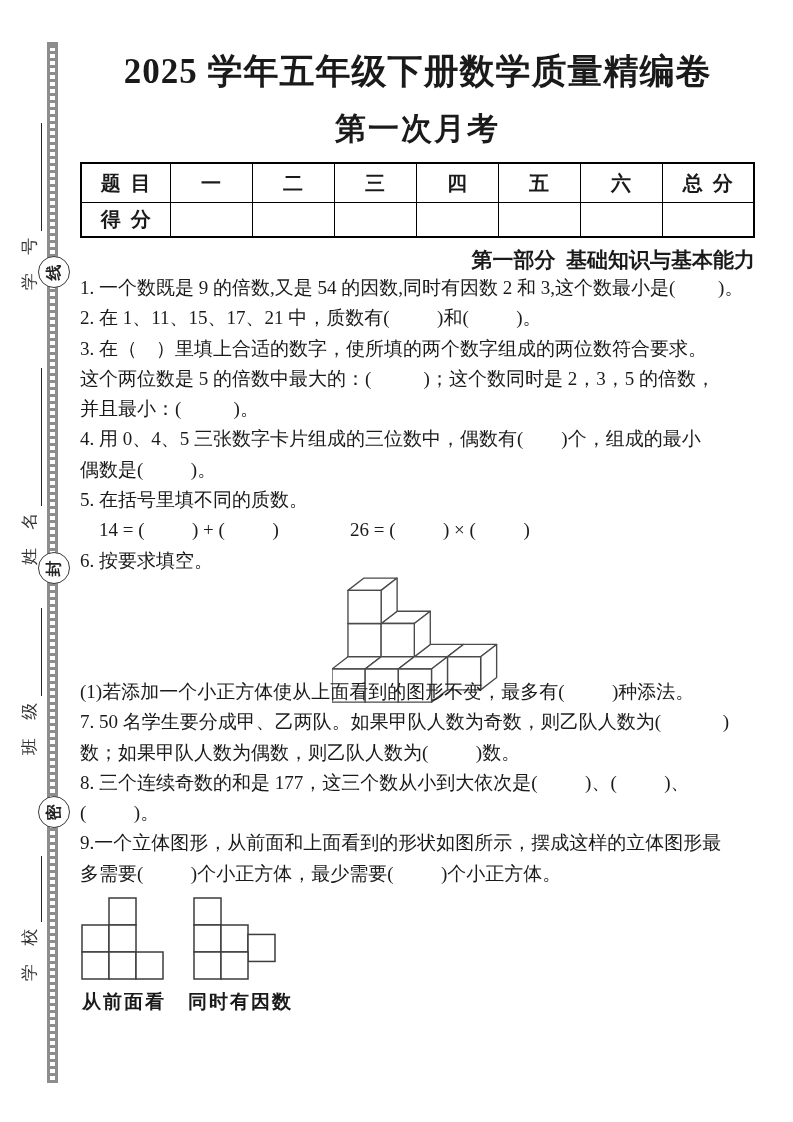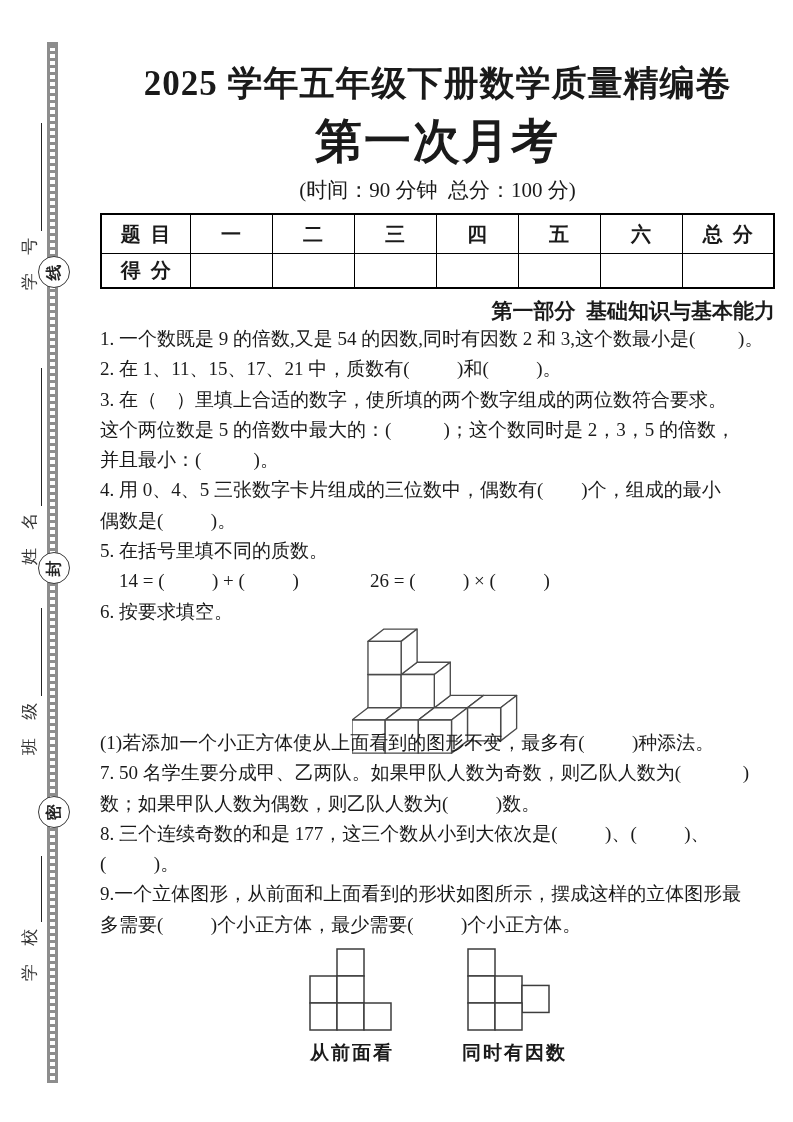--- a/index.html
+++ b/index.html
@@ -14,35 +14,35 @@
     background:repeating-linear-gradient(to bottom,transparent 0 3.5px,#ffffff 3.5px 7px);}
   .seal-circle{position:absolute;left:38px;width:30px;height:30px;border:1.5px solid #3a3a3a;
     border-radius:50%;background:#fff;display:flex;align-items:center;justify-content:center;z-index:2;}
   .seal-circle span{display:block;transform:rotate(-90deg);font-size:16px;font-weight:bold;color:#222;}
   .seal-field{position:absolute;left:12px;width:38px;}
   .seal-field-inner{position:absolute;top:100%;left:6px;transform-origin:0 0;transform:rotate(-90deg);
     display:flex;align-items:flex-end;white-space:pre;}
   .seal-label{font-size:17px;letter-spacing:7px;color:#333;line-height:24px;}
   .seal-line{display:inline-block;border-bottom:1.5px solid #222;height:20px;}
   
-  .content{position:absolute;left:80px;top:12px;width:675px;margin-left:20px;}
+  .content{position:absolute;left:80px;top:0;width:675px;}
   .title{margin-top:50px;font-size:35px;font-weight:bold;text-align:center;line-height:44px;letter-spacing:1px;white-space:pre;}
-  .subtitle{margin-top:13px;font-size:47px;font-weight:bold;text-align:center;line-height:44px;letter-spacing:2px;}
+  .subtitle{margin-top:13px;font-size:31px;font-weight:bold;text-align:center;line-height:44px;letter-spacing:2px;}
   .meta{margin-top:15px;font-size:21px;text-align:center;line-height:24px;white-space:pre;}
   table.score{margin-top:11px;width:100%;border-collapse:collapse;table-layout:fixed;padding-left:32px;}
   table.score td{border:1.6px solid #000;text-align:center;font-size:20px;}
   table.score{border:2.5px solid #000;}
   table.score .hrow td{height:36px;font-weight:bold;white-space:pre;}
   table.score .srow td{height:31px;font-weight:bold;white-space:pre;}
   .part-heading{margin-top:9px;font-size:21px;font-weight:bold;text-align:right;line-height:26px;white-space:pre;}
   .sec-heading{margin-top:9px;font-size:20px;line-height:27px;white-space:pre;}
   .sec-heading .b{font-weight:bold;}
   .qblock .qline{font-size:19px;line-height:30.3px;white-space:pre;}
   .fig-cube{height:104px;text-align:center;margin-top:-3px;}
-  .fig-views{margin-top:7px;display:flex;justify-content:center;gap:66px;}
+  .fig-views{margin-top:7px;display:flex;gap:20px;}
   .view{ text-align:center;}
   .view-label{font-size:19px;font-weight:bold;letter-spacing:2px;margin-top:1px;}
 </style>
 </head>
 <body>
 
 <div class="seal">
   <div class="strip"></div>
 
   <div class="seal-field" style="top:100px;height:190px">
@@ -73,21 +73,20 @@
       <span>封</span>
     </div>
   <div class="seal-circle" style="top:796px">
       <span>密</span>
     </div>
 </div>
 
 <div class="content">
   <div class="title">2025 学年五年级下册数学质量精编卷</div>
   <div class="subtitle">第一次月考</div>
-  <div class="meta">(时间：90 分钟  总分：100 分)</div>
 
   <table class="score">
     <colgroup>
       <col style="width:89px">
         <col style="width:82px">
         <col style="width:82px">
         <col style="width:82px">
       <col style="width:82px">
         <col style="width:82px">
         <col style="width:82px">

